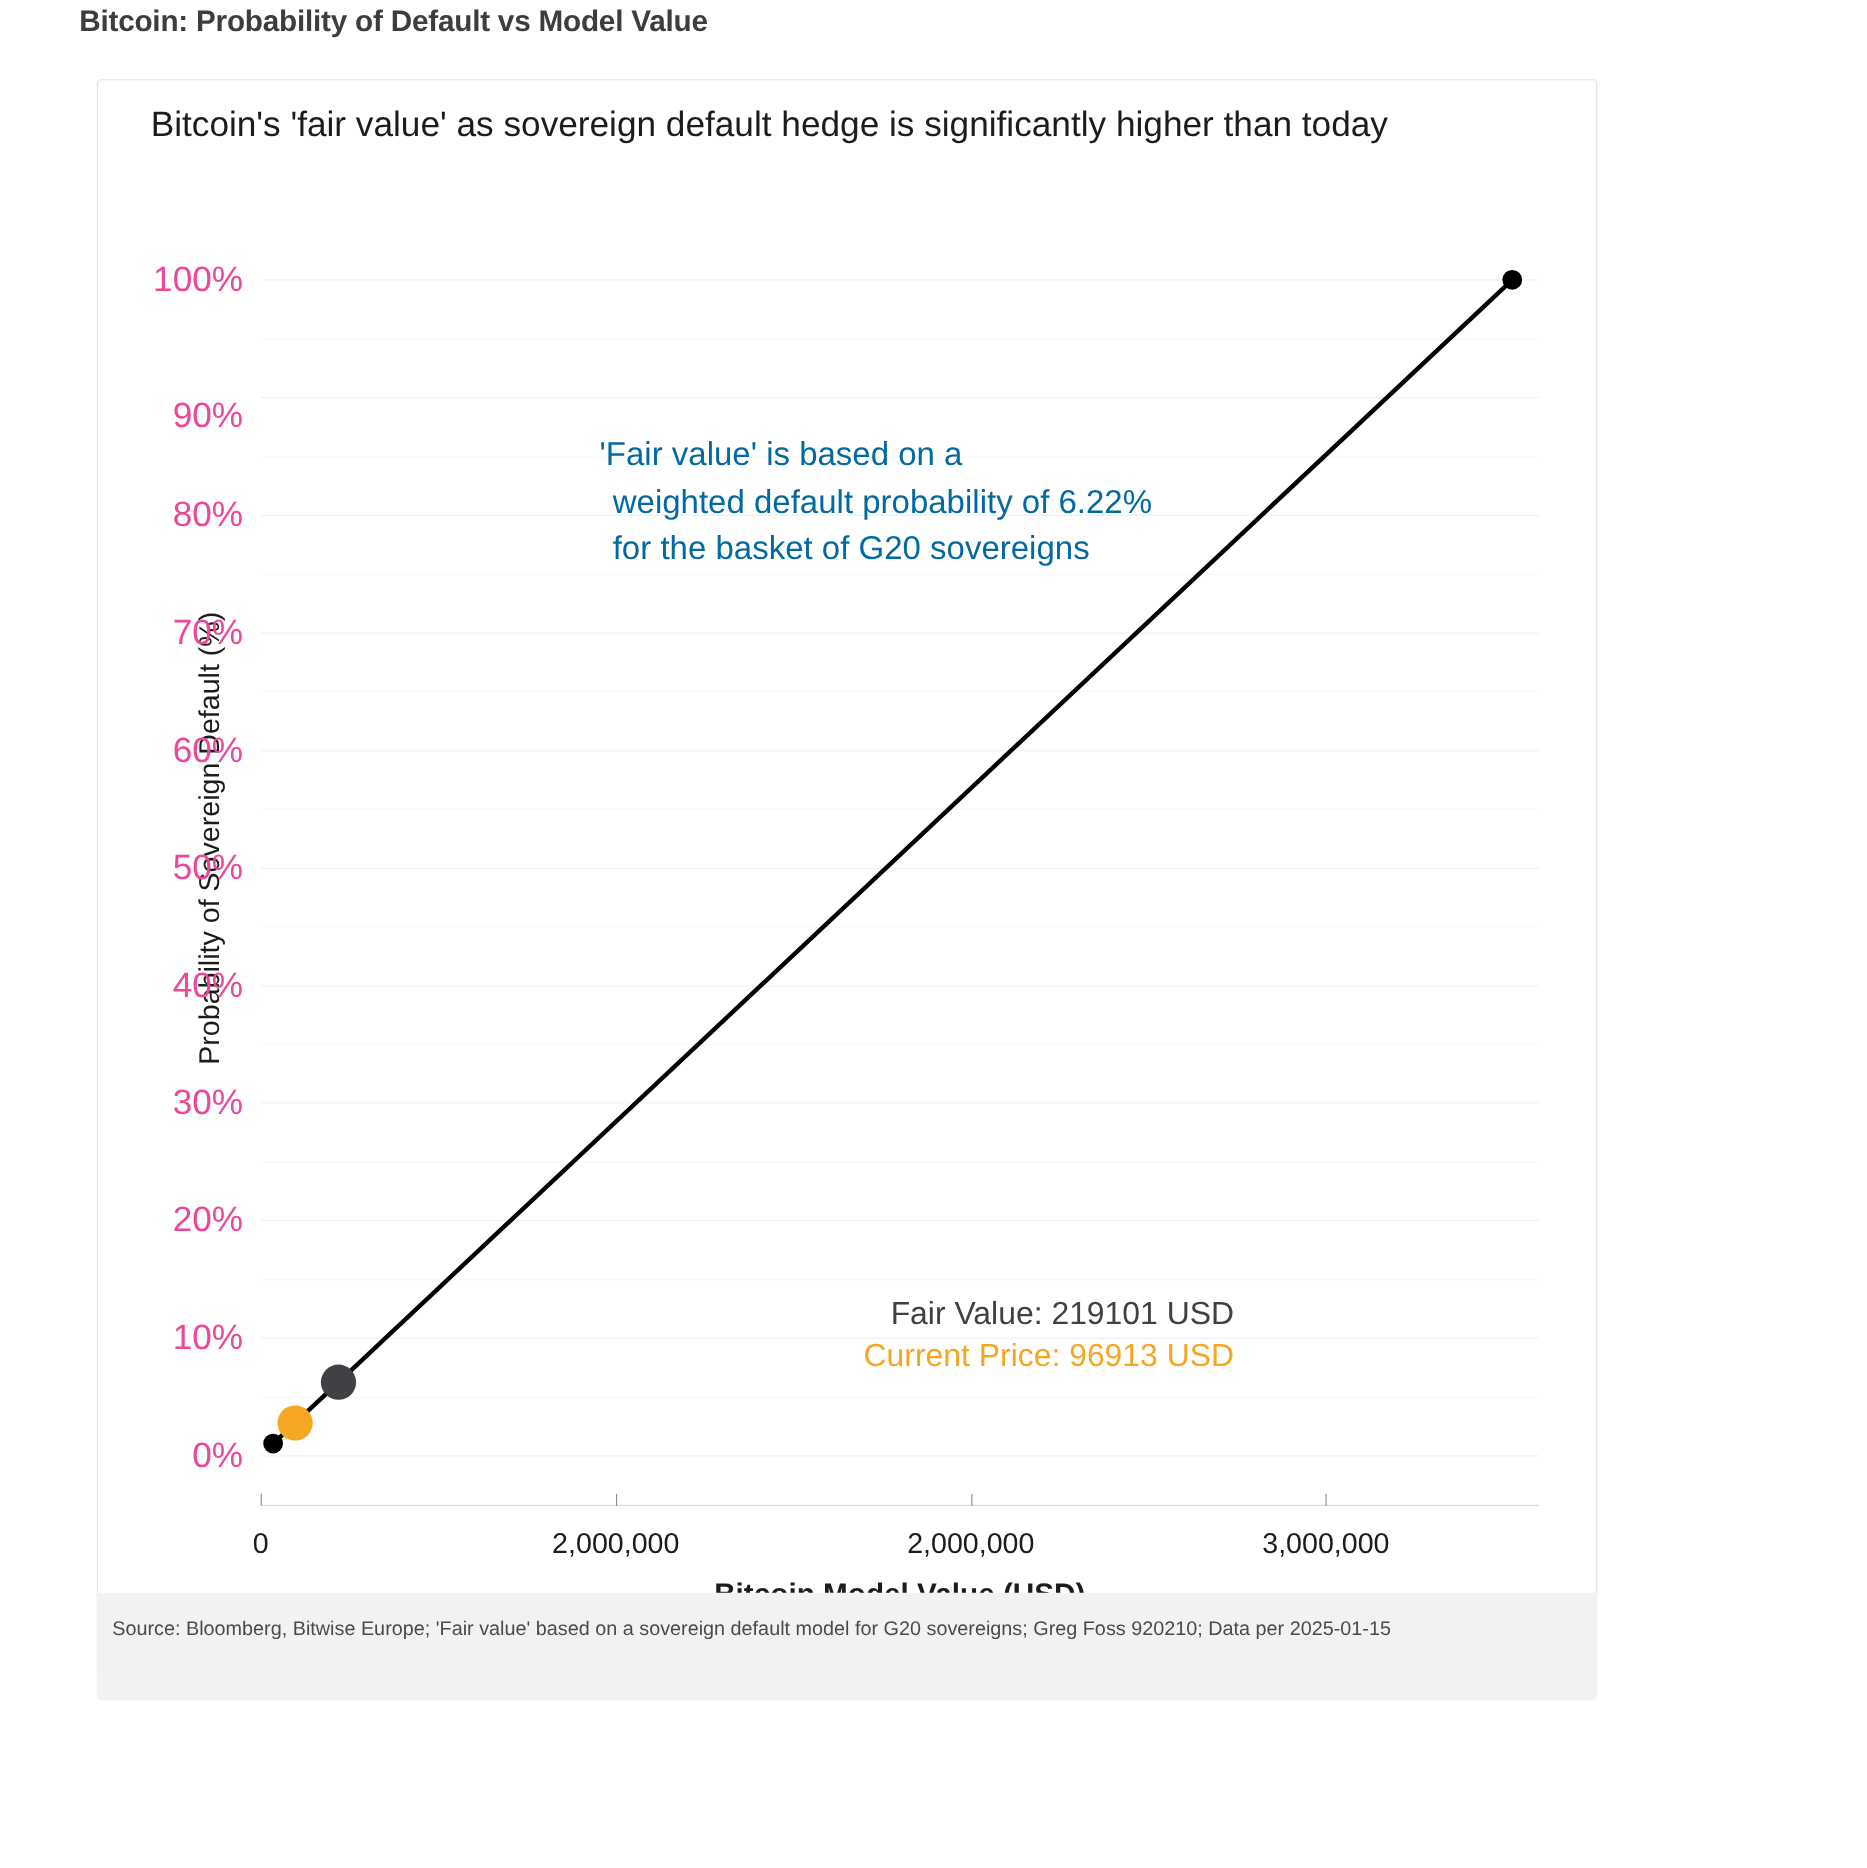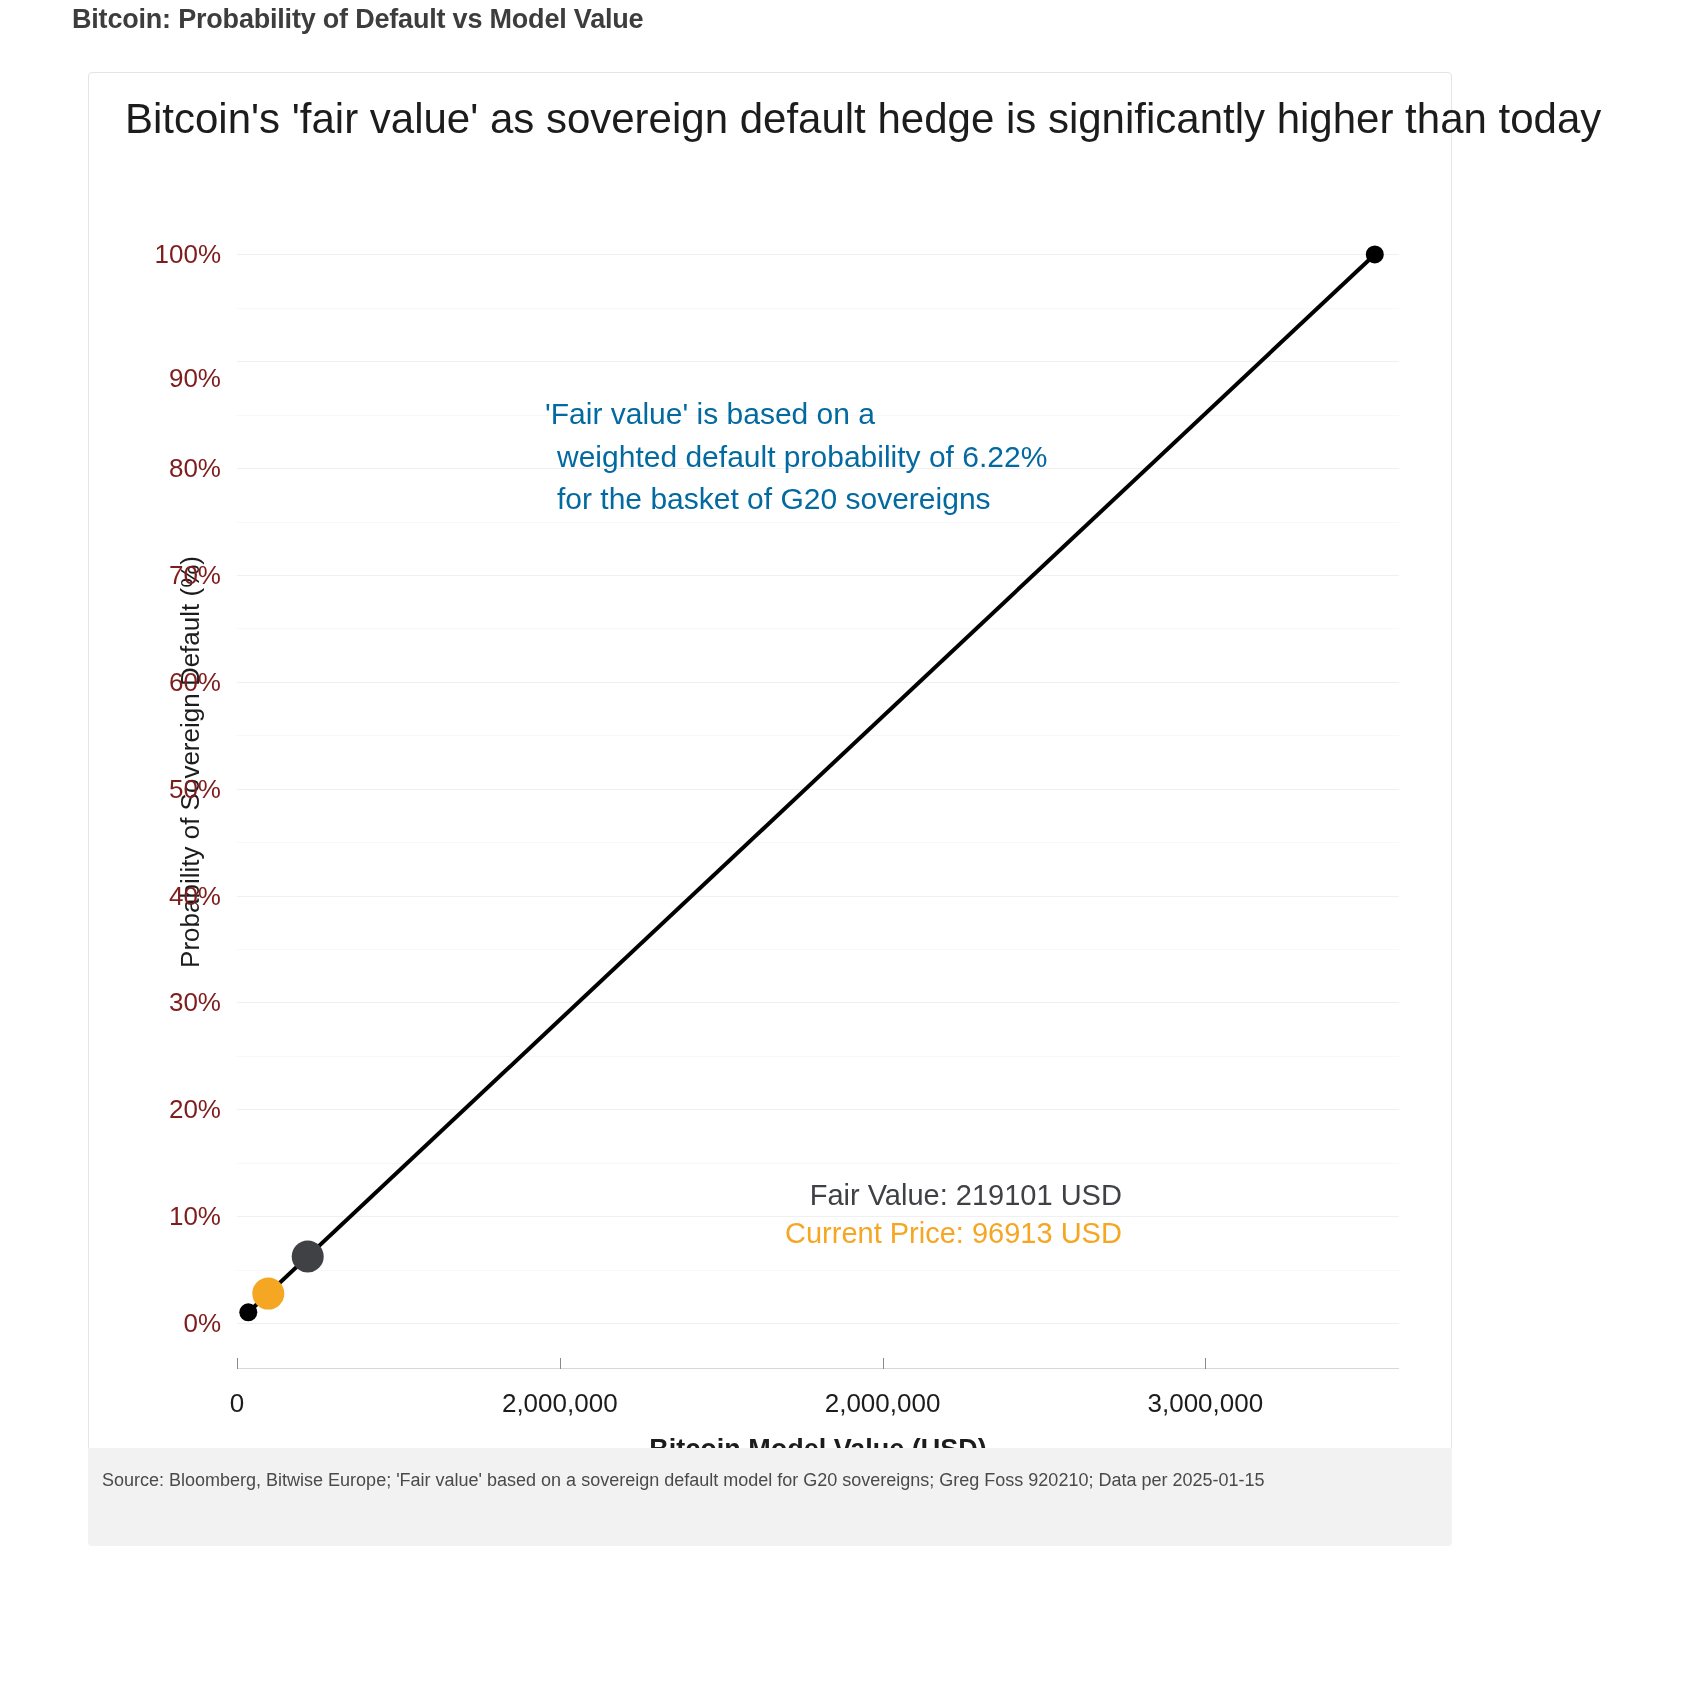--- a/index.html
+++ b/index.html
@@ -36,23 +36,23 @@
     width: 1364px;
     height: 1456px;
     background: #ffffff;
     border: 1px solid #e4e4e4;
     border-radius: 4px;
     box-sizing: border-box;
   }
 
   #chart-subtitle {
     position: absolute;
-    left: 36px;
+    left: 48px;
     top: 22px;
-    font-size: 42px;
+    font-size: 32px;
     color: #1c1c1c;
     font-weight: normal;
     white-space: nowrap;
   }
 
   
   #plot {
     position: absolute;
     left: 148px;   
     top: 128px;
@@ -65,22 +65,22 @@
     left: 0;
     width: 100%;
     height: 1px;
     background: #f0f0f0;
   }
 
   .ytick-label {
     position: absolute;
     right: 1178px;  
     transform: translateY(-50%);
-    font-size: 26px;
-    color: #7f1d1d;
+    font-size: 32px;
+    color: #ec4899;
     white-space: nowrap;
     text-align: right;
   }
 
   #yaxis-title {
     position: absolute;
     left: -252px;
     top: 50%;
     transform: translateY(-50%) rotate(-90deg);
     transform-origin: center center;

